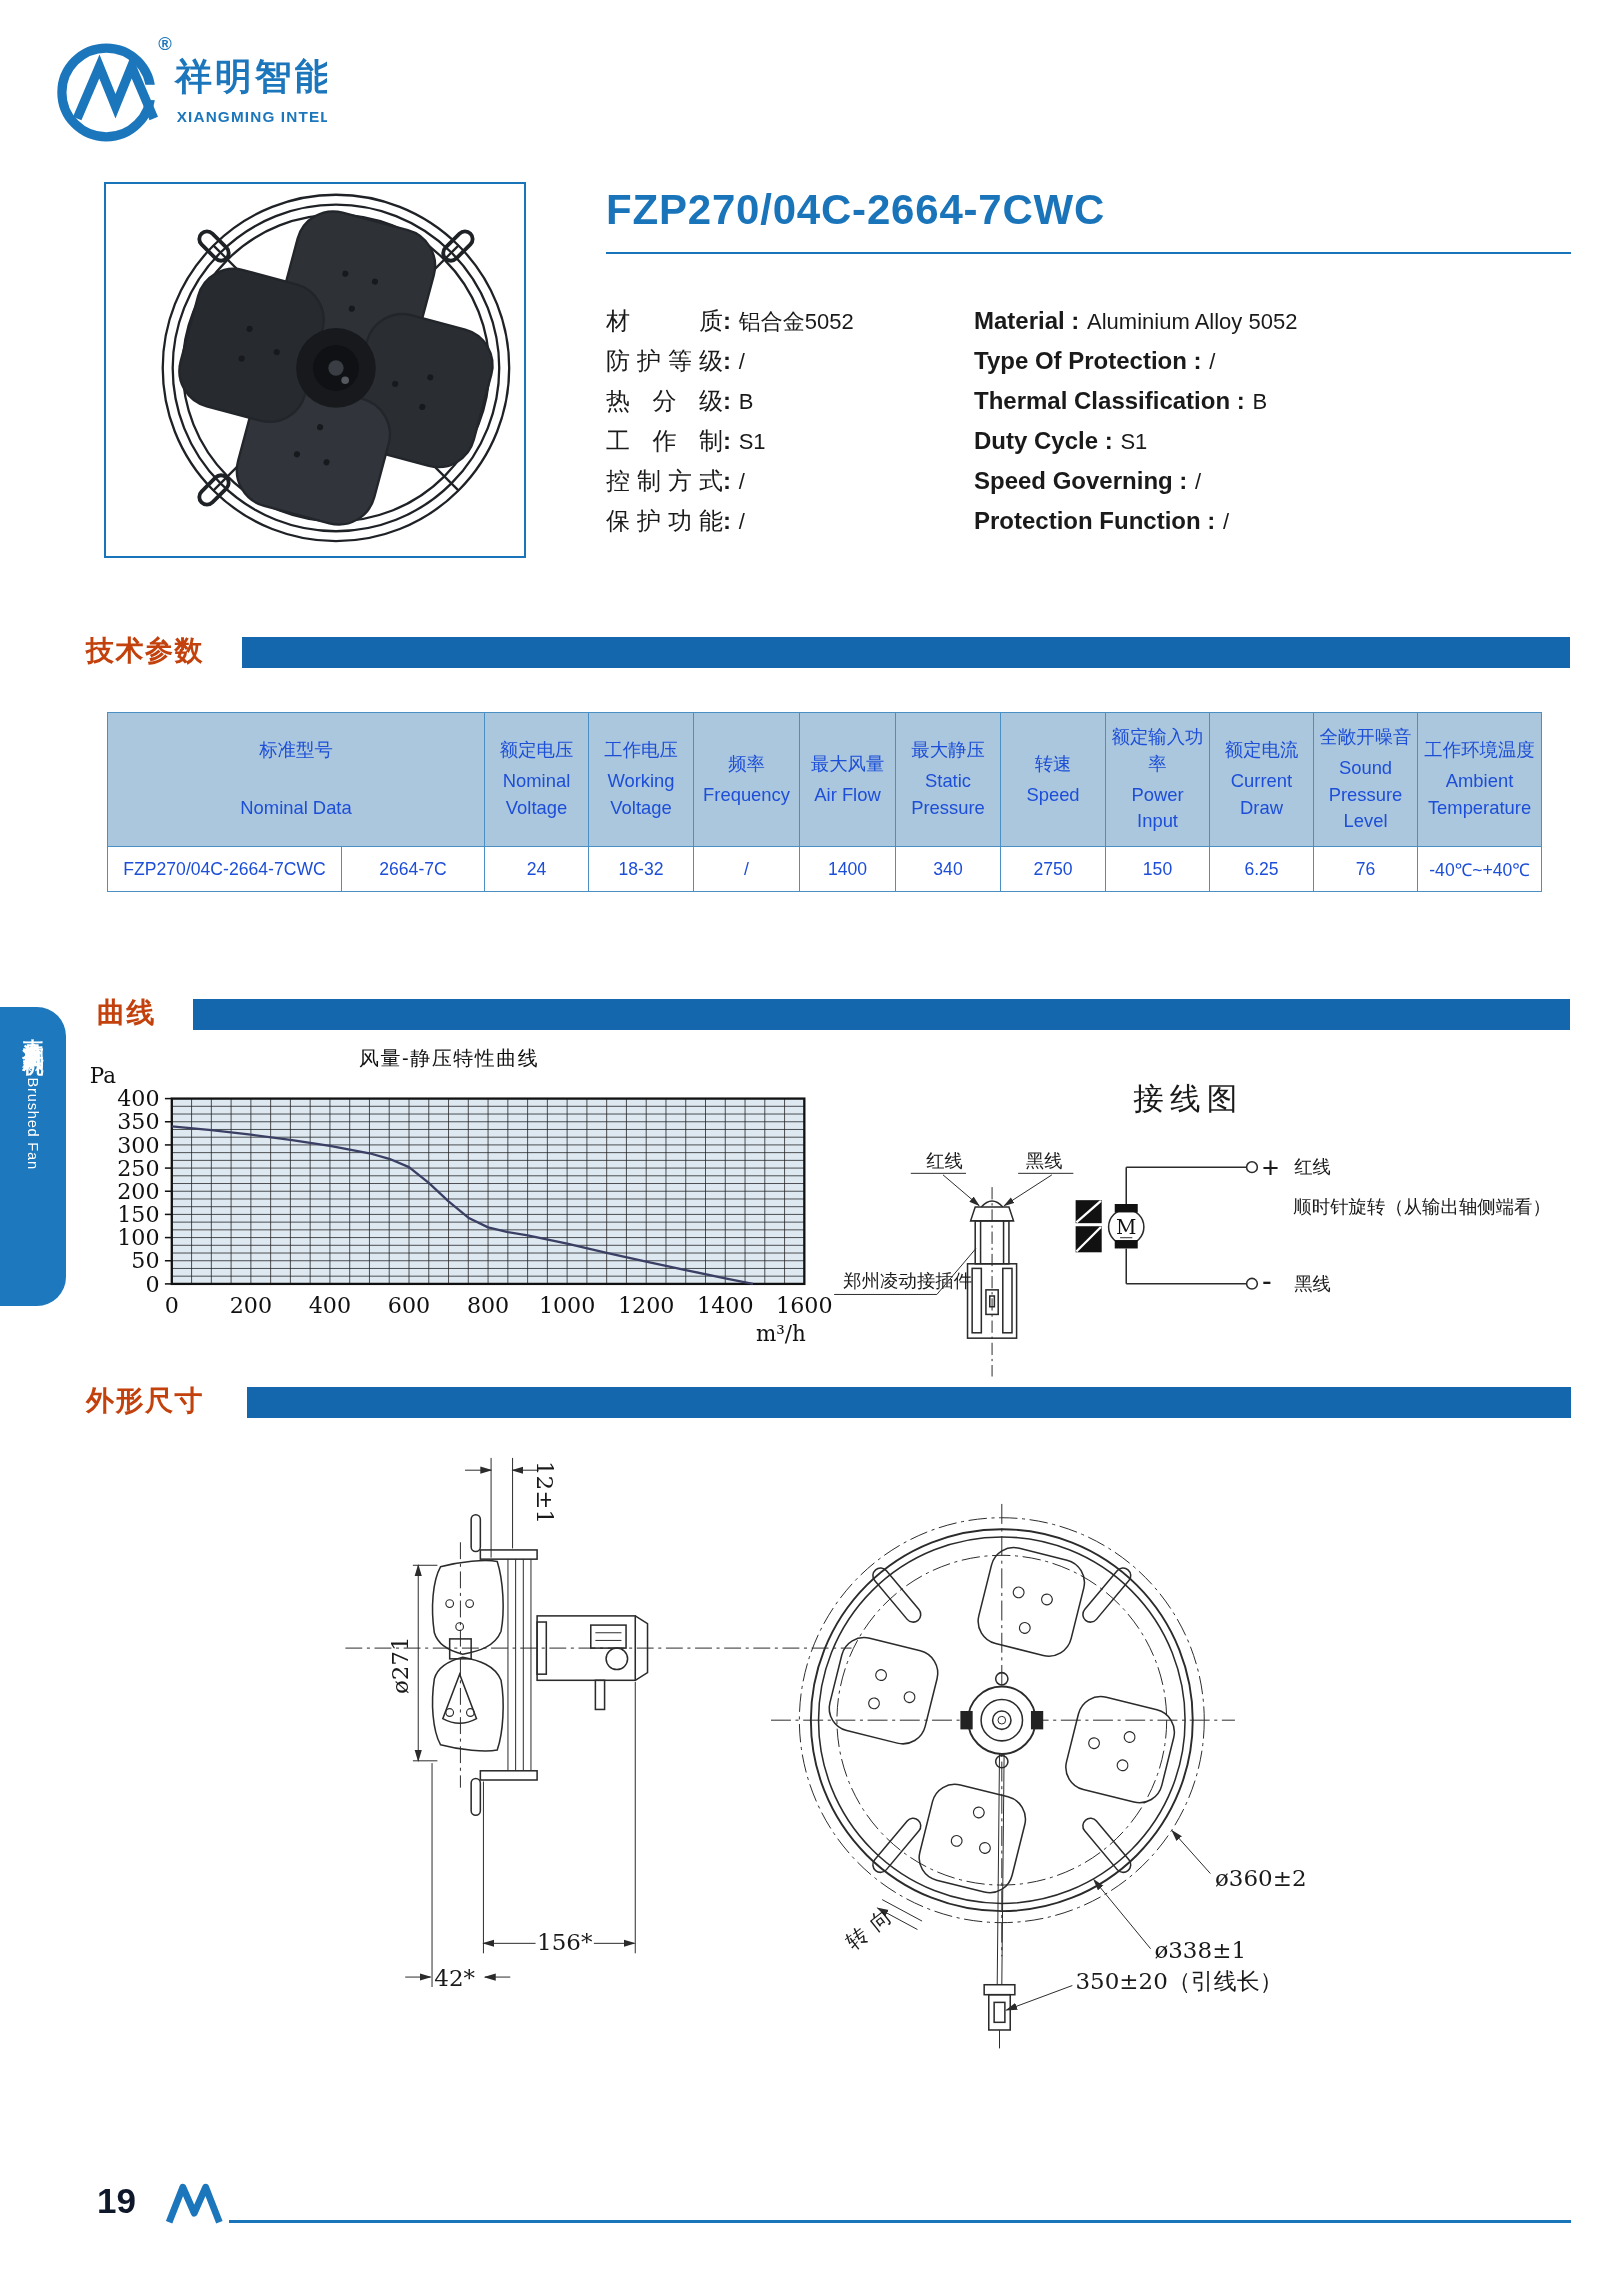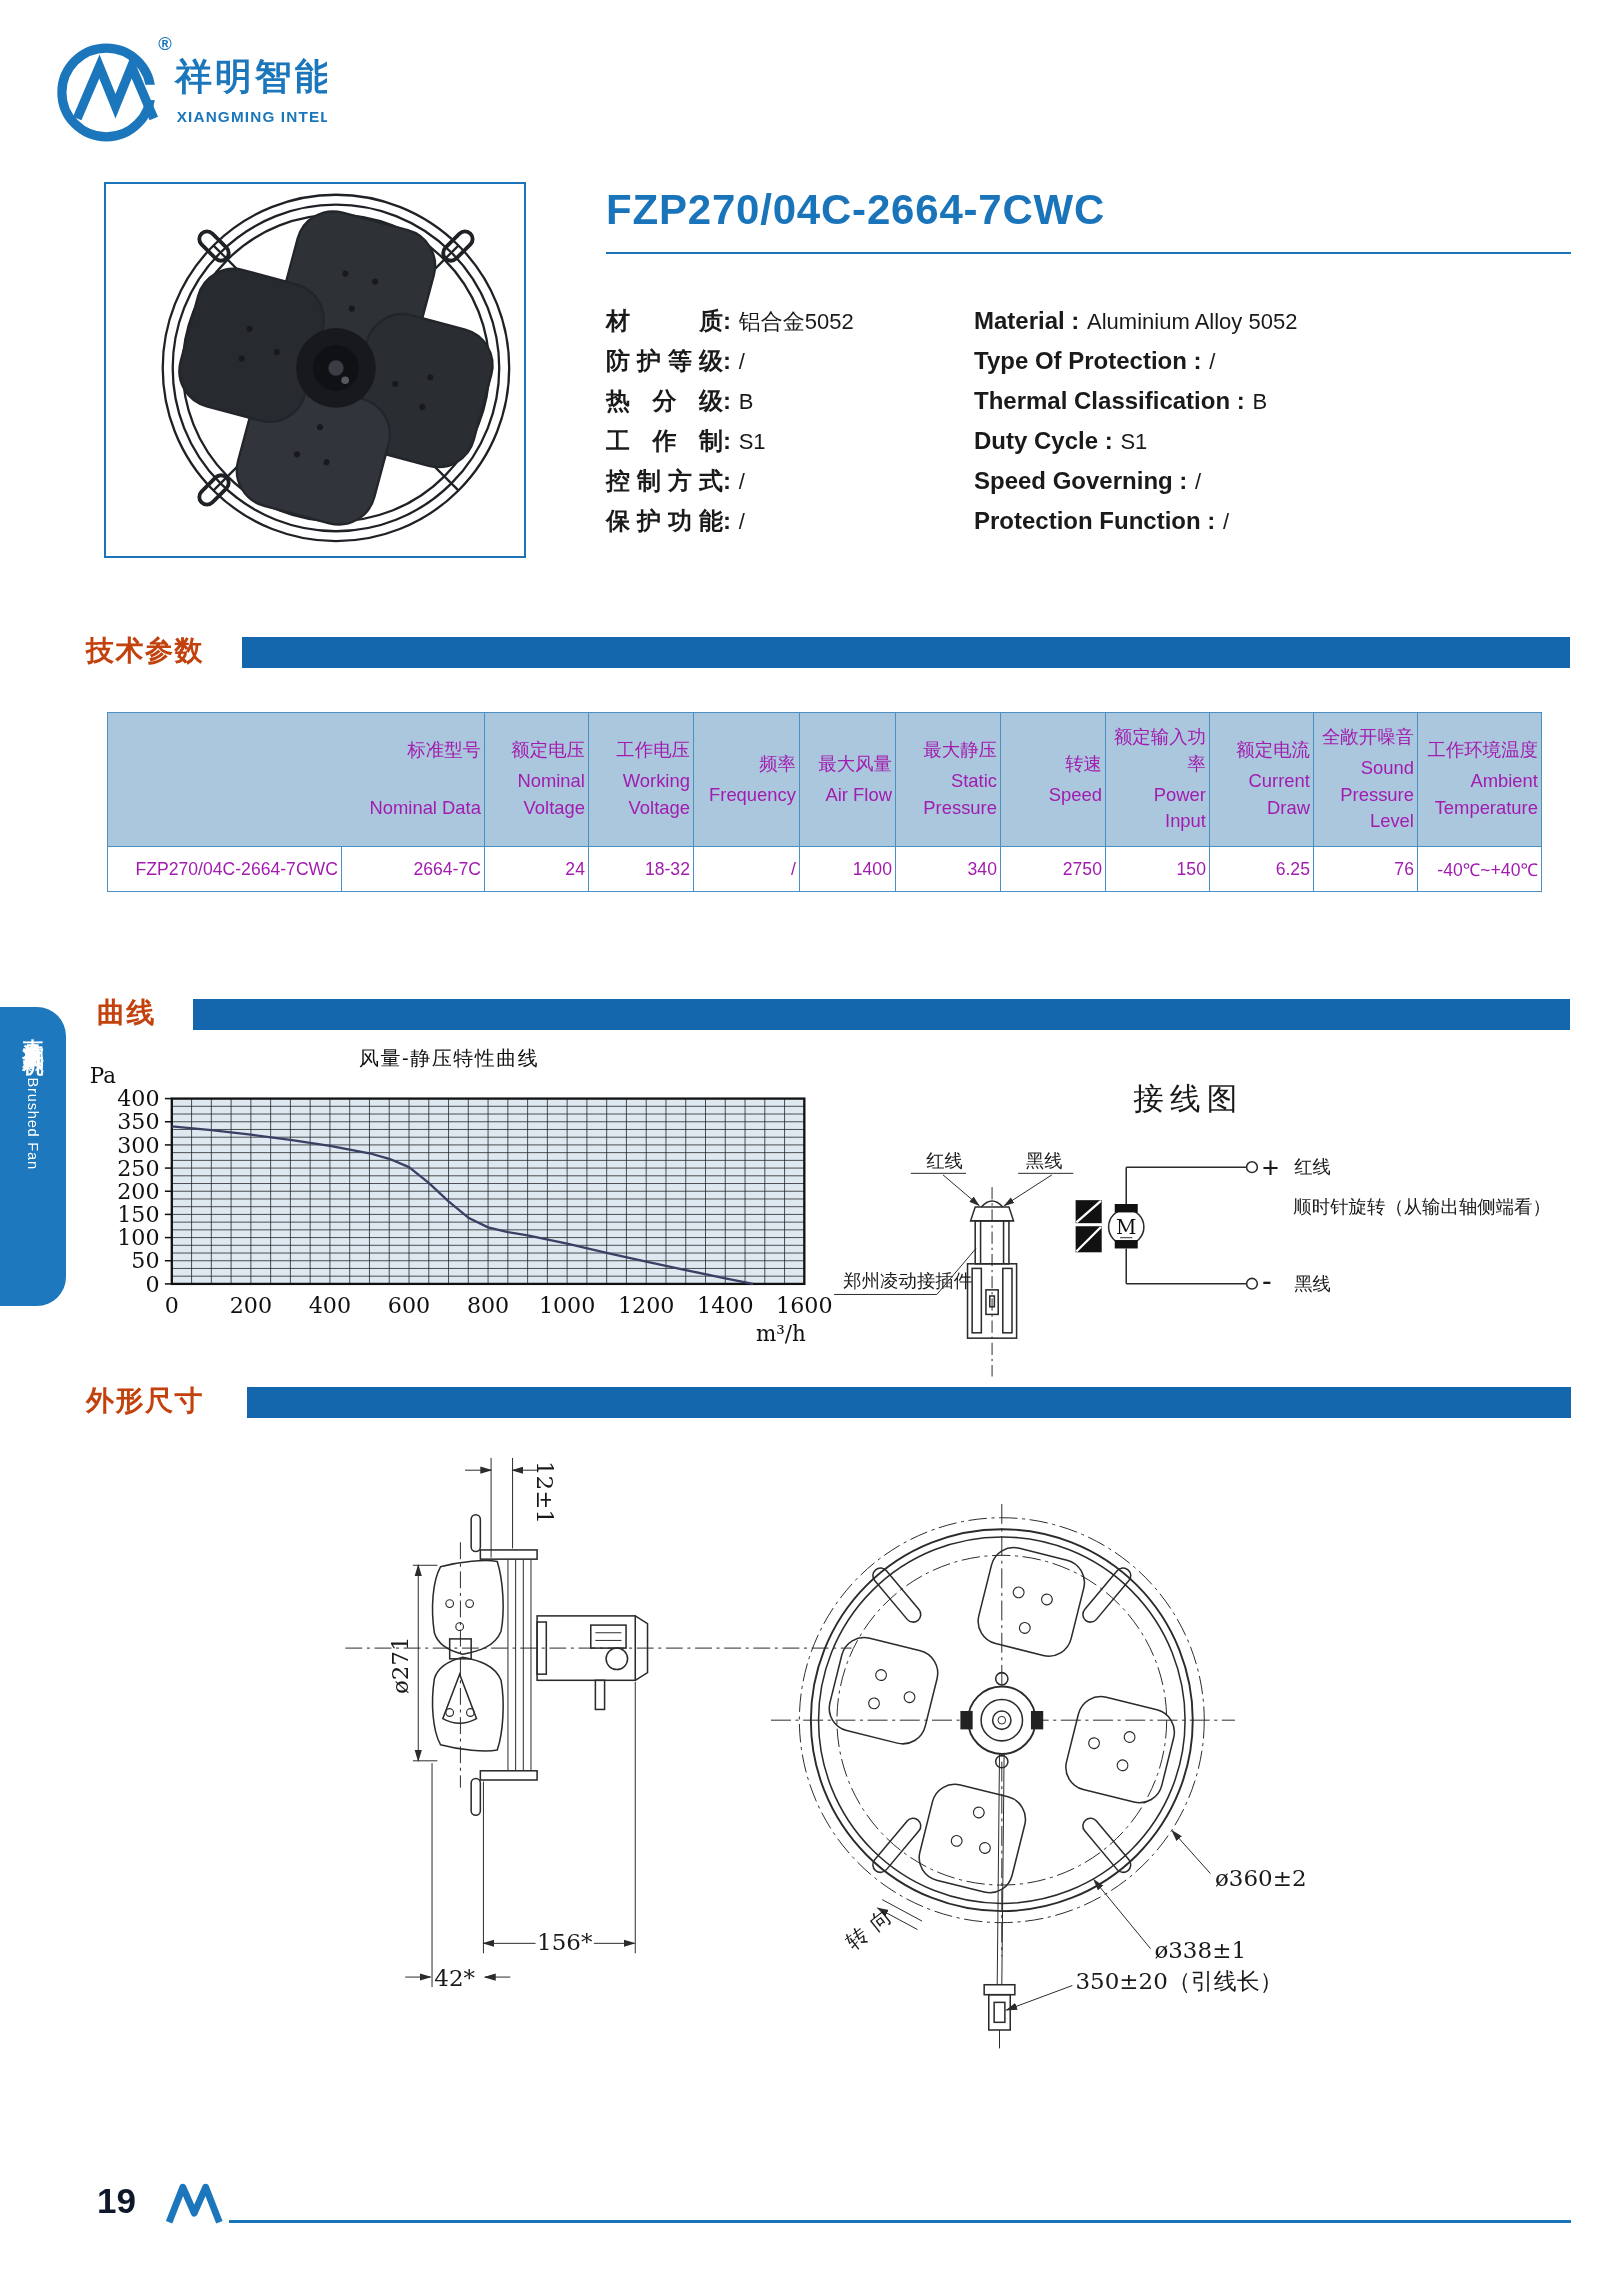--- a/index.html
+++ b/index.html
@@ -8,32 +8,32 @@
   font-family:"Liberation Sans",sans-serif;color:#1a1a1a}
 .abs{position:absolute}
 
 .model{position:absolute;left:606px;top:186px;font-size:42px;font-weight:bold;color:#1a74ba;letter-spacing:0.8px}
 .title-rule{position:absolute;left:606px;top:252px;width:965px;height:2.3px;background:#1a74ba}
 .photo-box{position:absolute;left:104px;top:182px;width:422px;height:376px;border:2.3px solid #1a74ba;background:#fff}
 
 .specs{position:absolute;left:606px;top:301px;width:974px}
 .spec-row{display:flex;height:40px;align-items:center}
 .spec-zh{width:368px;font-size:24px;white-space:nowrap}
-.zlab{display:inline-block;width:117px;text-align:justify;text-align-last:justify;font-weight:bold}
+.zlab{display:inline-block;width:117px;text-align:justify;text-align-last:justify;font-weight:normal}
 .zcolon{font-weight:bold;margin-right:7.7px}
 .zval{font-size:22px}
 .spec-en{font-size:24px;white-space:nowrap}
 .elab{font-weight:bold}
 .eval{font-size:22px;margin-left:7.7px}
 
 .sec-title{position:absolute;font-size:28px;font-weight:bold;color:#c2410c;letter-spacing:1.5px}
 .sec-bar{position:absolute;height:31px;background:#1467ad}
 
 .ptable{position:absolute;left:107px;top:712px;border-collapse:collapse;table-layout:fixed;width:1434px;
-  text-align:right;color:#a21caf;font-size:18.4px}
+  text-align:center;color:#1d4ed8;font-size:18.4px}
 .ptable td{border:1.5px solid #4a90c4;vertical-align:middle;padding:0 3.1px;overflow:hidden}
 .ptable .hrow td{background:#aac7dd;height:134px;line-height:1.45}
 .ptable .urow td{height:44px;font-size:18.4px}
 .ptable .drow td{height:45px;font-size:17.6px}
 .hz{display:block}
 .he{display:block;margin-top:4.6px}
 .th0 .hz{margin-bottom:31px}
 
 .tab{position:absolute;left:0;top:1007px;width:66px;height:299px;background:#1d78bd;border-radius:0 29px 29px 0;
   display:flex;flex-direction:column;align-items:center;padding-top:15.3px;color:#fff}

